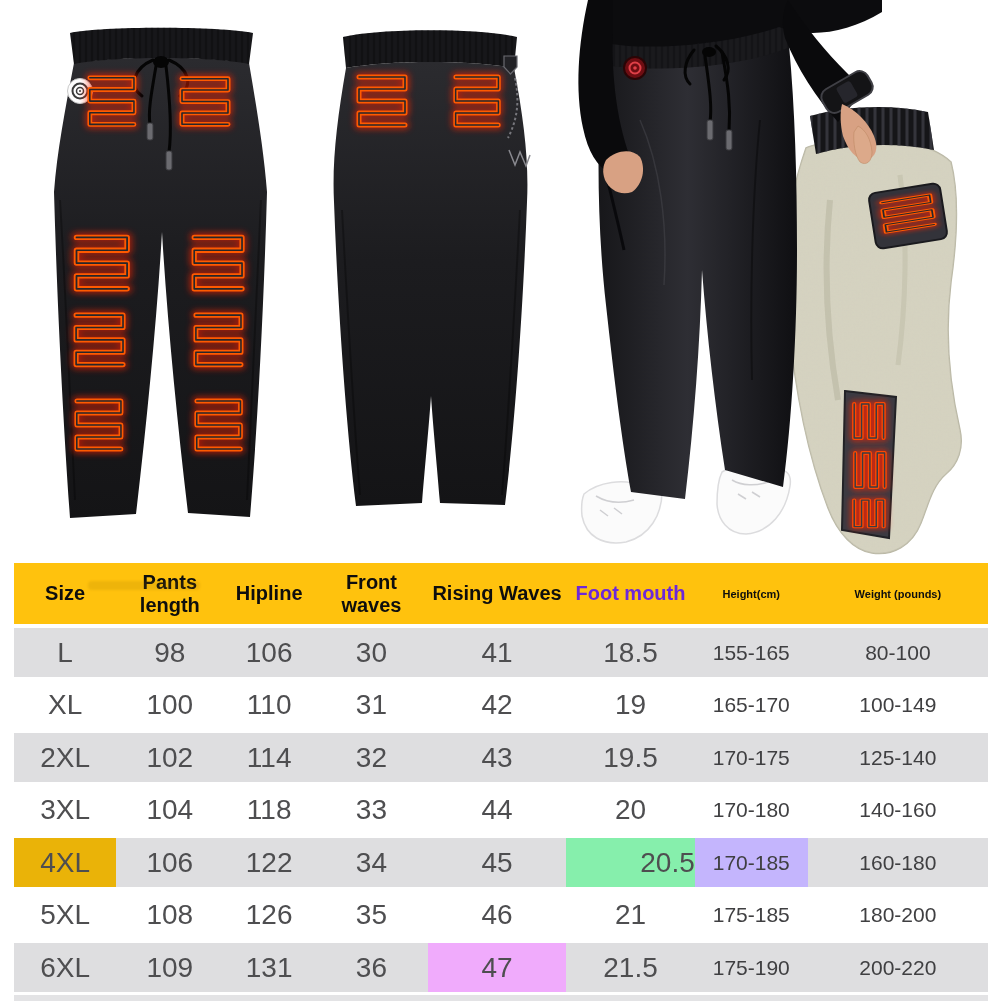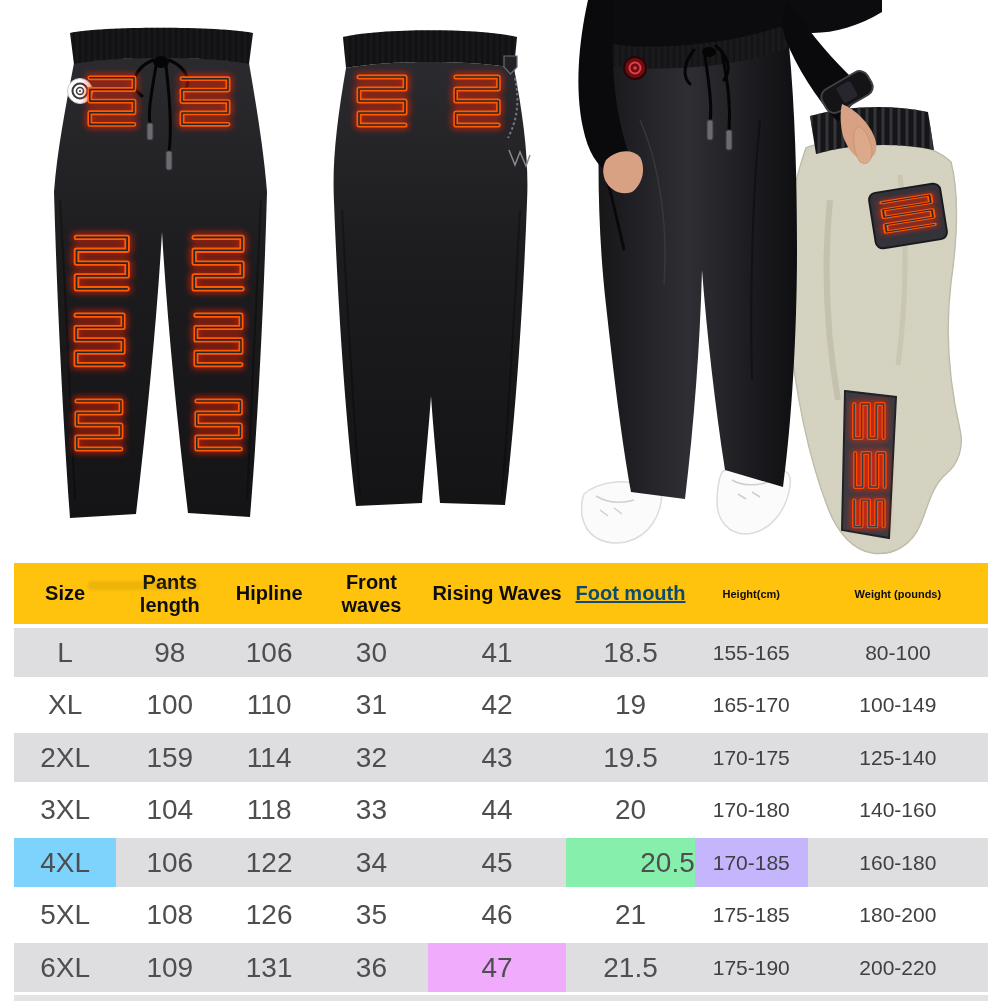--- a/index.html
+++ b/index.html
@@ -181,21 +181,21 @@
           <col style="width: 11.6%;">
           <col style="width: 18.5%;">
         </colgroup>
       <thead>
           <tr>
             <th class="h0" style="background: rgb(255, 194, 13); color: rgb(14, 14, 14);">Size</th>
             <th class="h1" style="background: rgb(255, 194, 13); color: rgb(14, 14, 14);">Pants length</th>
             <th class="h2" style="background: rgb(255, 194, 13); color: rgb(14, 14, 14);">Hipline</th>
             <th class="h3" style="background: rgb(255, 194, 13); color: rgb(14, 14, 14);">Front waves</th>
             <th class="h4" style="background: rgb(255, 194, 13); color: rgb(14, 14, 14);">Rising Waves</th>
-            <th class="h5" style="background: rgb(255, 194, 13); color: #0c4a6e; text-decoration: underline;">Foot mouth</th>
+            <th class="h5" style="background: rgb(255, 194, 13); color: #6d28d9;">Foot mouth</th>
             <th class="h6" style="background: rgb(255, 194, 13); color: rgb(14, 14, 14);">Height(cm)</th>
             <th class="h7" style="background: rgb(255, 194, 13); color: rgb(14, 14, 14);">Weight (pounds)</th>
           </tr>
         </thead>
       <tbody>
           <tr class="stripe">
             <td style="background: rgb(222, 222, 224);">L</td>
             <td style="background: rgb(222, 222, 224);">98</td>
             <td style="background: rgb(222, 222, 224);">106</td>
             <td style="background: rgb(222, 222, 224);">30</td>
@@ -209,40 +209,40 @@
             <td>100</td>
             <td>110</td>
             <td>31</td>
             <td>42</td>
             <td>19</td>
             <td class="small">165-170</td>
             <td class="small">100-149</td>
           </tr>
           <tr class="stripe">
             <td style="background: rgb(222, 222, 224);">2XL</td>
-            <td style="background: rgb(222, 222, 224);">159</td>
+            <td style="background: rgb(222, 222, 224);">102</td>
             <td style="background: rgb(222, 222, 224);">114</td>
             <td style="background: rgb(222, 222, 224);">32</td>
             <td style="background: rgb(222, 222, 224);">43</td>
             <td style="background: rgb(222, 222, 224);">19.5</td>
             <td class="small" style="background: rgb(222, 222, 224);">170-175</td>
             <td class="small" style="background: rgb(222, 222, 224);">125-140</td>
           </tr>
           <tr>
             <td>3XL</td>
             <td>104</td>
             <td>118</td>
             <td>33</td>
             <td>44</td>
             <td>20</td>
             <td class="small">170-180</td>
             <td class="small">140-160</td>
           </tr>
           <tr class="stripe">
-            <td style="background: #7dd3fc;">4XL</td>
+            <td style="background: #eab308;">4XL</td>
             <td style="background: rgb(222, 222, 224);">106</td>
             <td style="background: rgb(222, 222, 224);">122</td>
             <td style="background: rgb(222, 222, 224);">34</td>
             <td style="background: rgb(222, 222, 224);">45</td>
             <td style="background: #86efac; text-align: right;">20.5</td>
             <td class="small" style="background: #c4b5fd;">170-185</td>
             <td class="small" style="background: rgb(222, 222, 224);">160-180</td>
           </tr>
           <tr>
             <td>5XL</td>

